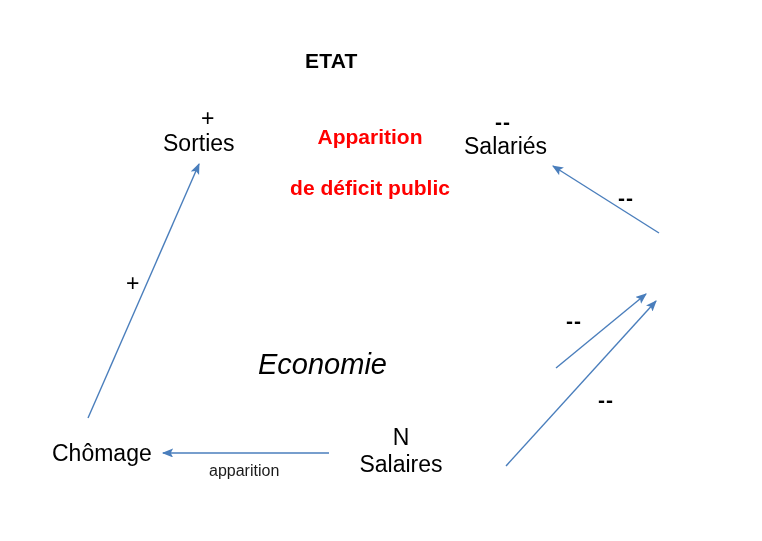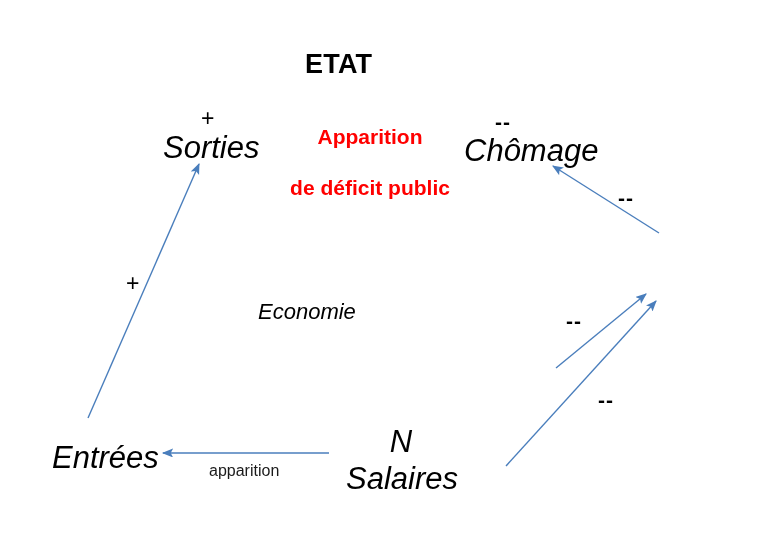--- a/index.html
+++ b/index.html
@@ -24,26 +24,26 @@
     height: 541px;
     pointer-events: none;
   }
   .node {
     position: absolute;
     white-space: nowrap;
     color: #000000;
     line-height: 1.18;
   }
   .title {
-    font-size: 27px;
+    font-size: 21px;
     font-weight: bold;
     letter-spacing: 0.2px;
   }
-  .lbl-22 { font-size: 31px; font-weight: normal; font-style: italic; }
-  .lbl-ital { font-size: 22px; font-style: italic; }
+  .lbl-22 { font-size: 23px; font-weight: normal; }
+  .lbl-ital { font-size: 29px; font-style: italic; margin-top: 48px; }
   .sign {
     position: absolute;
     font-size: 23px;
     color: #000000;
     white-space: nowrap;
     letter-spacing: 0.5px;
   }
   .sign-minus { font-size: 21px; font-weight: bold; letter-spacing: 1px; }
   .small-lbl { position: absolute; font-size: 16px; color: #1a1a1a; white-space: nowrap; }
   .red-block {
@@ -51,21 +51,21 @@
     color: #ff0000;
     font-size: 21px;
     font-weight: bold;
     text-align: center;
     line-height: 1.22;
     white-space: nowrap;
   }
   .stack { text-align: left; }
   .stack .l1 { display:block; }
   .stack .l2 { display:block; text-align:center; }
-  .stack .l3 { display:block; text-align:left; }
+  .stack .l3 { display:block; text-align:center; }
 </style>
 </head>
 <body>
 
 <div id="canvas">
 
   <svg id="arrow-layer" viewBox="0 0 762 541" width="762" height="541">
     <defs>
       <marker id="ah" markerWidth="9" markerHeight="9" refX="7.2" refY="3.2" orient="auto" markerUnits="strokeWidth">
         <path d="M0,0 L8,3.2 L0,6.4 L1.7,3.2 z" fill="#4a7ebc"></path>
@@ -90,35 +90,35 @@
   <div class="node lbl-22" style="left:163px; top:130px;">Sorties</div>
 
   <div class="red-block" style="left:275px; top:124px; width:190px;">
     <span>Apparition</span><br>
     <br>
     <span>de déficit public</span>
   </div>
 
   <div class="sign sign-minus" style="left:495px; top:110px;">--</div>
 
-  <div class="node lbl-22" style="left:464px; top:133px;">Chômage</div>
+  <div class="node lbl-22" style="left:464px; top:133px;">Salariés</div>
 
   <div class="sign sign-minus" style="left:618px; top:186px;">--</div>
 
 
   <div class="sign" style="left:126px; top:270px;">+</div>
 
   <div class="node lbl-ital" style="left:258px; top:299px;">Economie</div>
 
   <div class="sign sign-minus" style="left:566px; top:309px;">--</div>
 
 
   <div class="sign sign-minus" style="left:598px; top:388px;">--</div>
 
-  <div class="node lbl-22" style="left:52px; top:440px;">Entrées</div>
+  <div class="node lbl-22" style="left:52px; top:440px;">Chômage</div>
 
   <div class="small-lbl" style="left:209px; top:462px;">apparition</div>
 
   <div class="node lbl-22 stack" style="left:346px; top:424px; width:110px;">
     <span class="l2">N</span>
     <span class="l3">Salaires</span>
   </div>
 
 </div>
 

